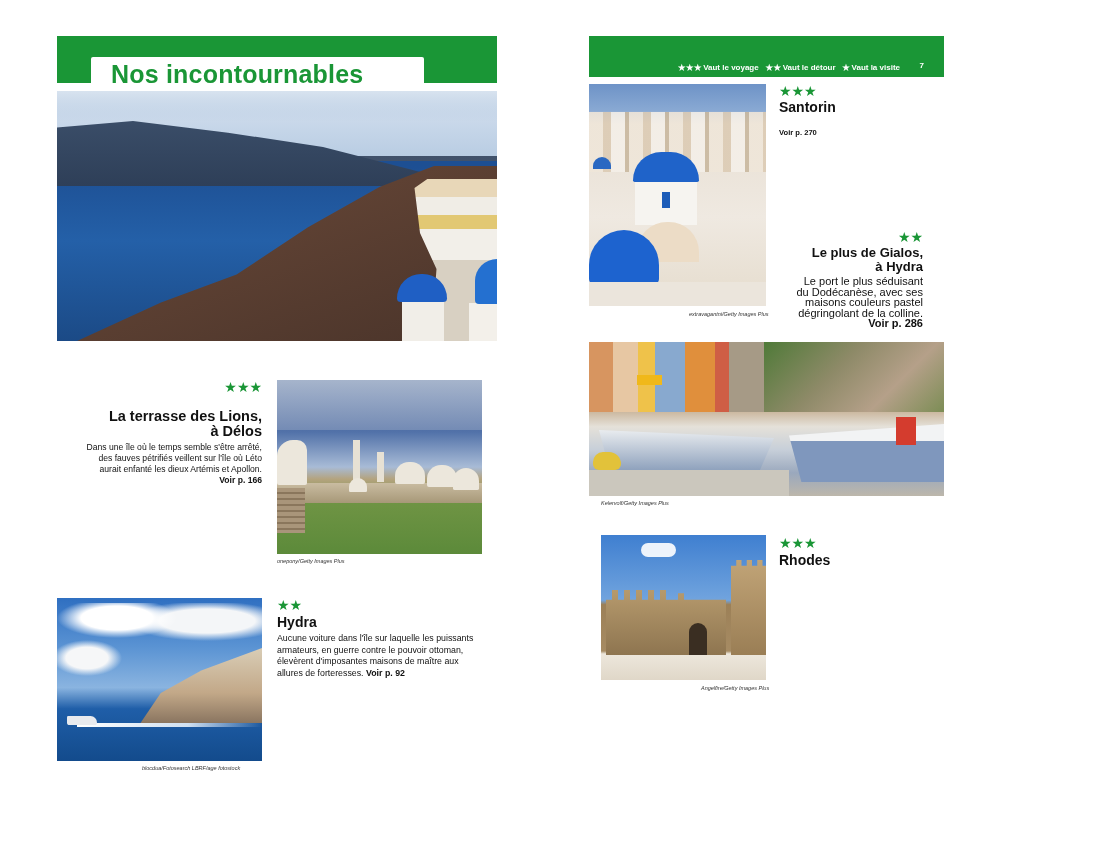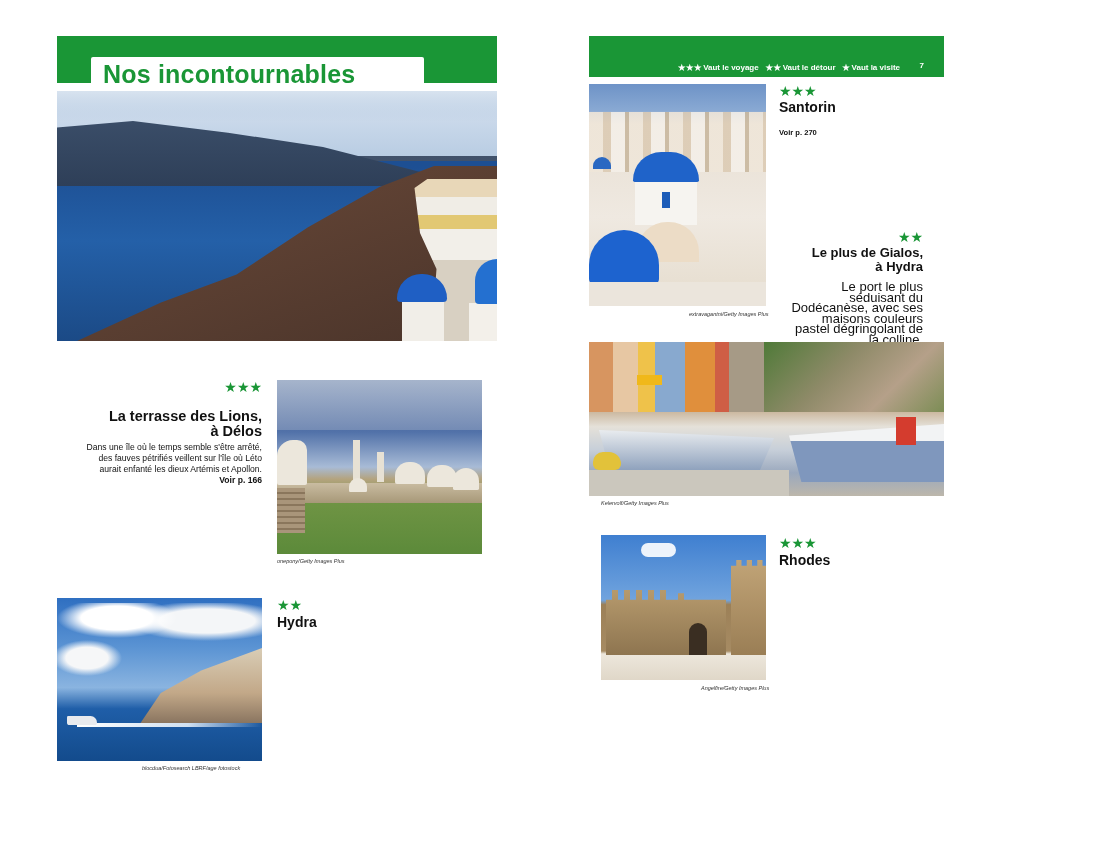--- a/index.html
+++ b/index.html
@@ -3,21 +3,21 @@
 <meta charset="utf-8">
 <style>
   * { box-sizing: border-box; margin: 0; padding: 0; }
   html, body { width: 1106px; height: 842px; background: #ffffff; overflow: hidden; }
   body { position: relative; font-family: "Liberation Sans", "DejaVu Sans", sans-serif; color: #111; }
   .abs { position: absolute; }
 
   
   .left-band { left: 57px; top: 36px; width: 440px; height: 47px; background: #1a9636; }
   .left-title-box { left: 91px; top: 57px; width: 333px; height: 34px; background: #ffffff; border-radius: 2px 2px 0 0; }
-  .left-title { left: 103px; top: 57px; font-size: 25px; font-weight: 700; color: #1a9636; letter-spacing: 0.2px; white-space: nowrap; line-height: 34px; }
+  .left-title { left: 111px; top: 57px; font-size: 25px; font-weight: 700; color: #1a9636; letter-spacing: 0.2px; white-space: nowrap; line-height: 34px; }
 
   
   .right-band { left: 589px; top: 36px; width: 355px; height: 41px; background: #1a9636; }
   .legend { right: 0; top: 0; height: 41px; padding: 22px 44px 0 0; display: flex; align-items: center; gap: 6px; color: #ffffff; font-size: 8px; font-weight: 700; white-space: nowrap; width: 100%; justify-content: flex-end; }
   .legend .stars { font-size: 10px; letter-spacing: -1px; margin-right: 2px; }
   .legend .entry { display: flex; align-items: center; }
   .page-num { right: 20px; top: 25px; color: #fff; font-size: 8px; font-weight: 700; }
 
   
   .photo { overflow: hidden; }
@@ -162,21 +162,21 @@
     <span class="voir">Voir p. 270</span>
   </div>
 </div>
 
 <div class="abs block-right" style="left:790px; top:230px; width:133px;">
   <div class="stars-green">★★</div>
   <div class="h-title" style="margin-top:2px; font-size:13px; line-height:14px;">
     <span>Le plus de Gialos,</span><br>
     <span>à Hydra</span>
   </div>
-  <div class="body-txt" style="margin-top:8px; font-size:13px; line-height:10.5px;">
+  <div class="body-txt" style="margin-top:2px; font-size:11px; line-height:10.5px;">
     <span>Le port le plus séduisant du Dodécanèse, avec ses maisons couleurs pastel dégringolant de la colline.</span><br>
     <span class="voir">Voir p. 286</span>
   </div>
 </div>
 
 <div class="abs photo symi">
   <div class="abs houses"></div>
   <div class="abs hill"></div>
   <div class="abs awning"></div>
   <div class="abs boat1"></div>
@@ -218,20 +218,24 @@
   <div class="abs cloud2"></div>
   <div class="abs town"></div>
   <div class="abs wake"></div>
   <div class="abs boat"></div>
 </div>
 <div class="abs credit" style="left:142px; top:765px;">blocdua/Fotosearch LBRF/age fotostock</div>
 
 <div class="abs" style="left:277px; top:598px; width:200px;">
   <div class="stars-green">★★</div>
   <div class="h-title" style="margin-top:3px;">Hydra</div>
+  <div class="body-txt" style="margin-top:3px; font-size:8.8px; line-height:11.5px;">
+    <span>Aucune voiture dans l'île sur laquelle les puissants armateurs, en guerre contre le pouvoir ottoman, élevèrent d'imposantes maisons de maître aux allures de forteresses.</span>
+    <span class="voir">Voir p. 92</span>
+  </div>
 </div>
 
 <div class="abs photo rhodes">
   <div class="abs cloud"></div>
   <div class="abs castle"></div>
   <div class="abs tower"></div>
   <div class="abs gate"></div>
 </div>
 <div class="abs credit" style="left:701px; top:685px;">Angelfire/Getty Images Plus</div>
 

